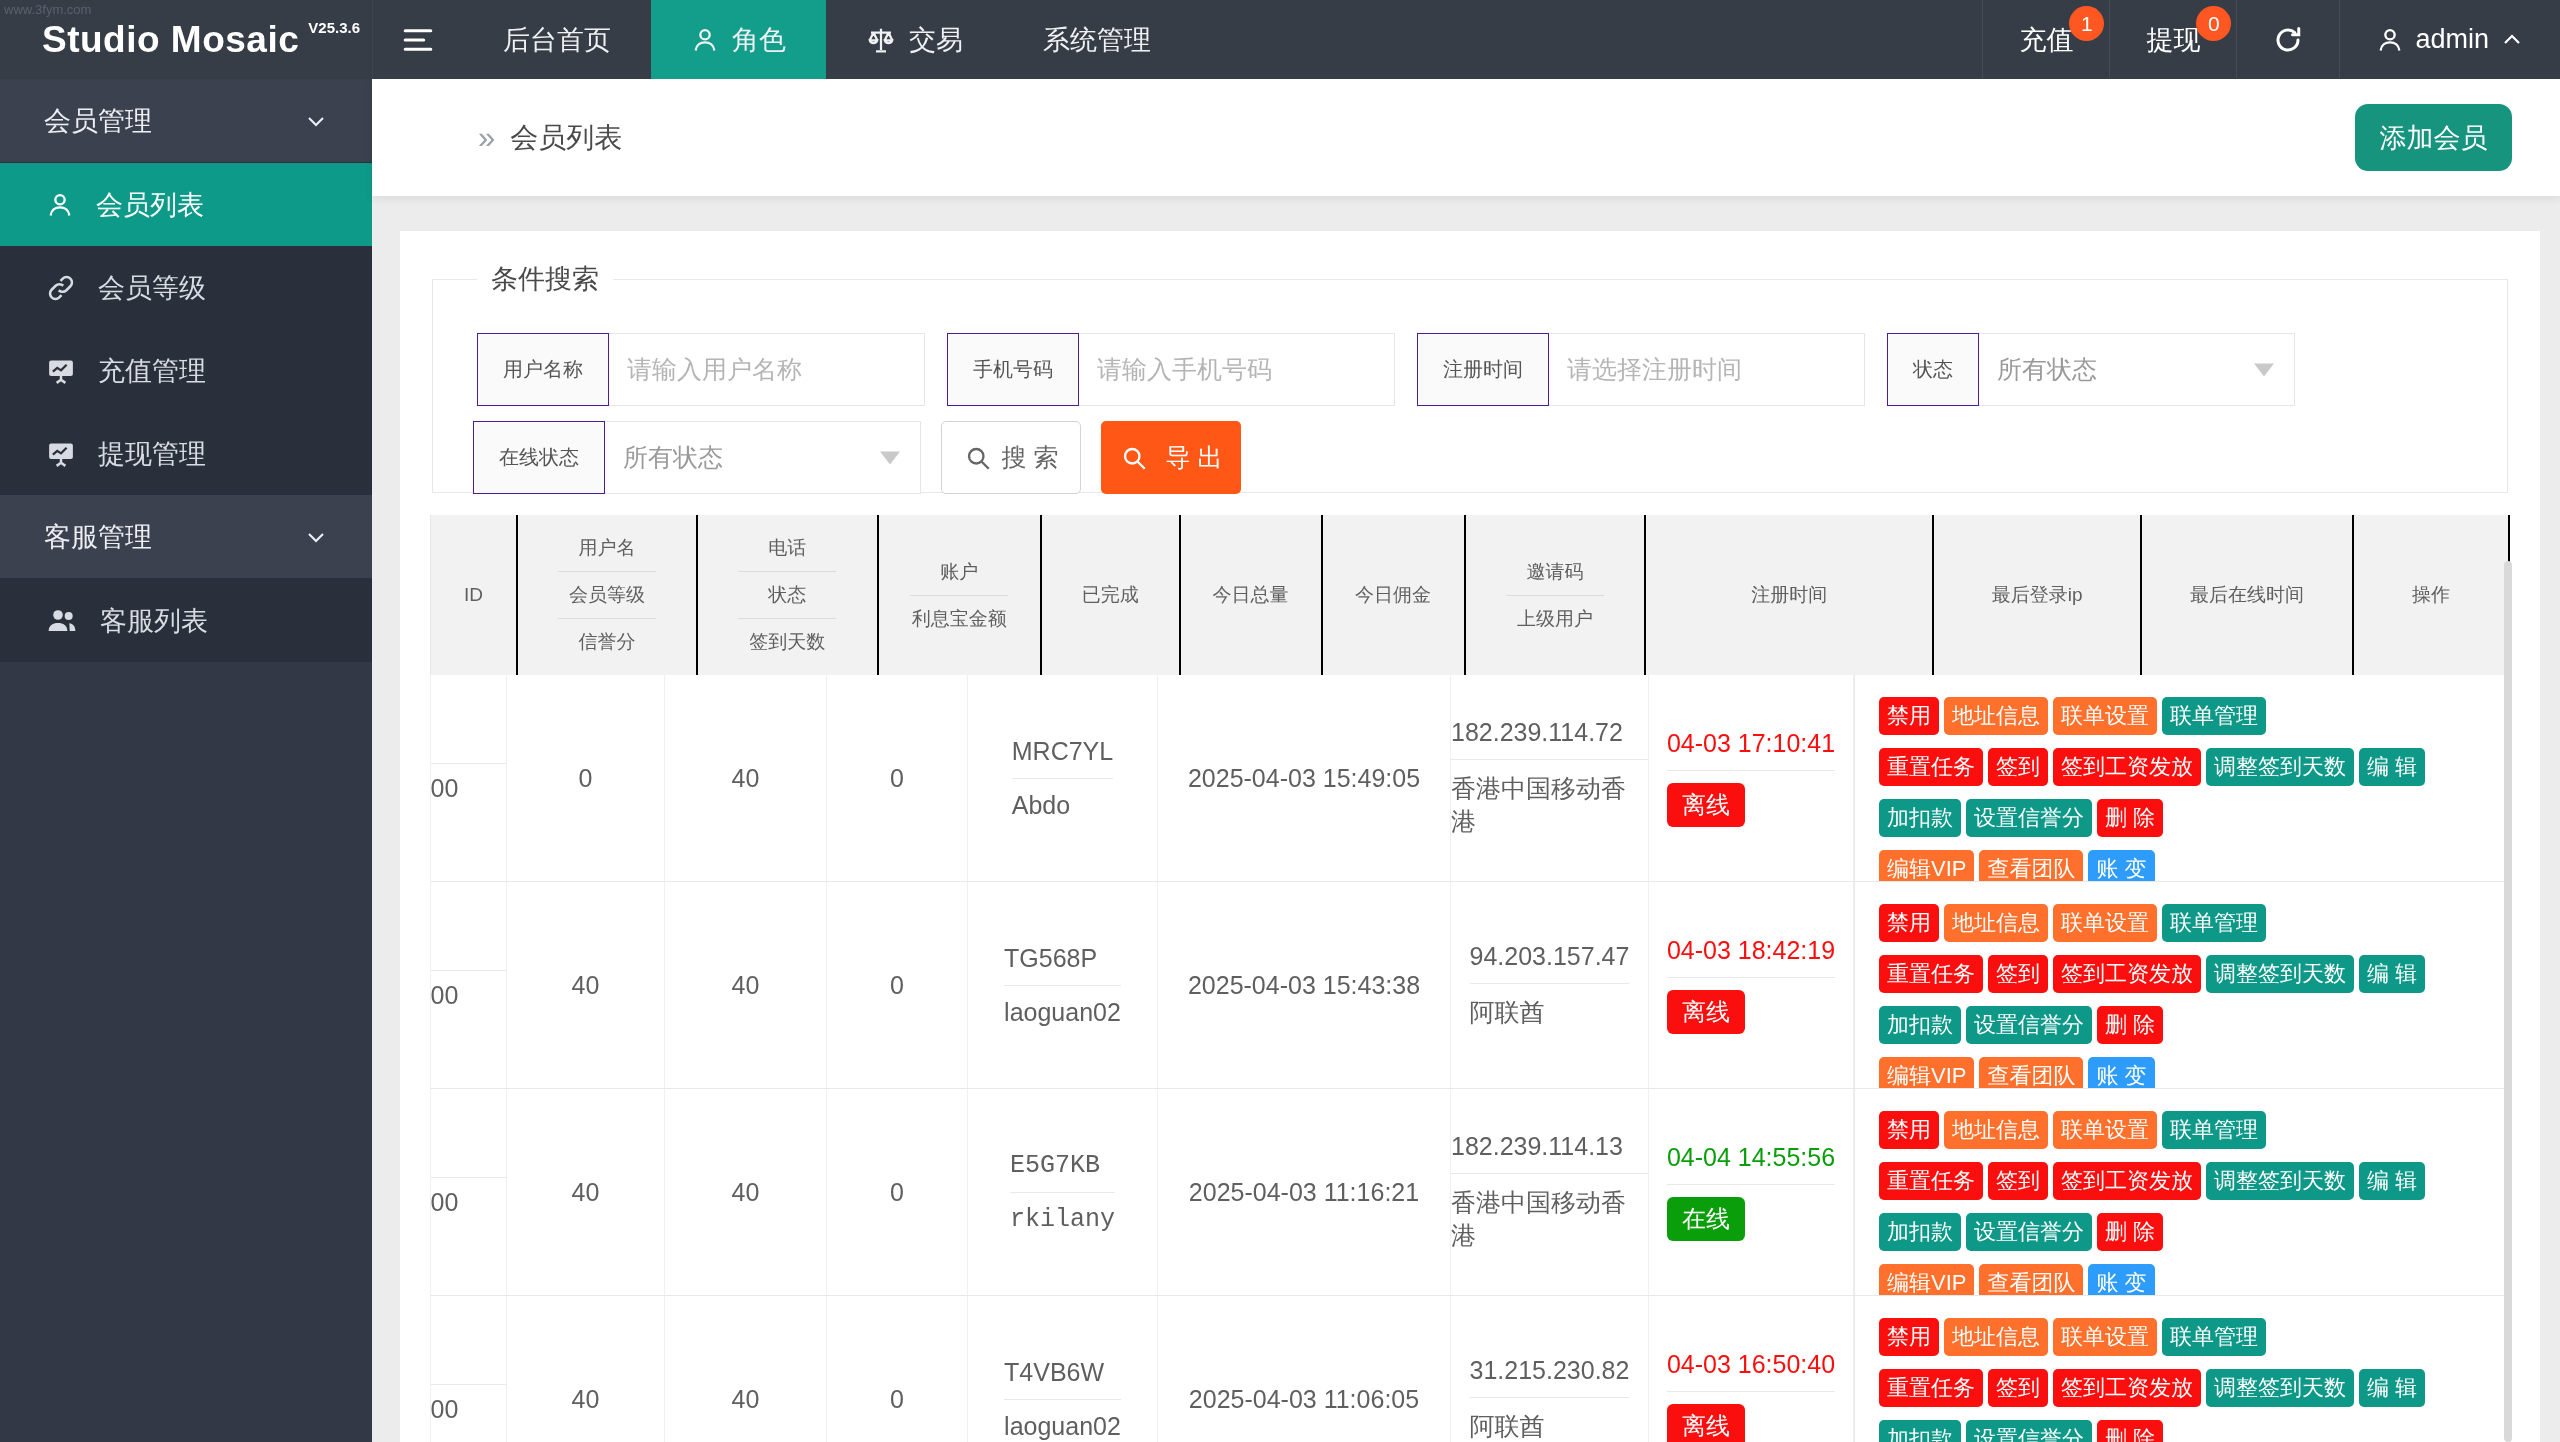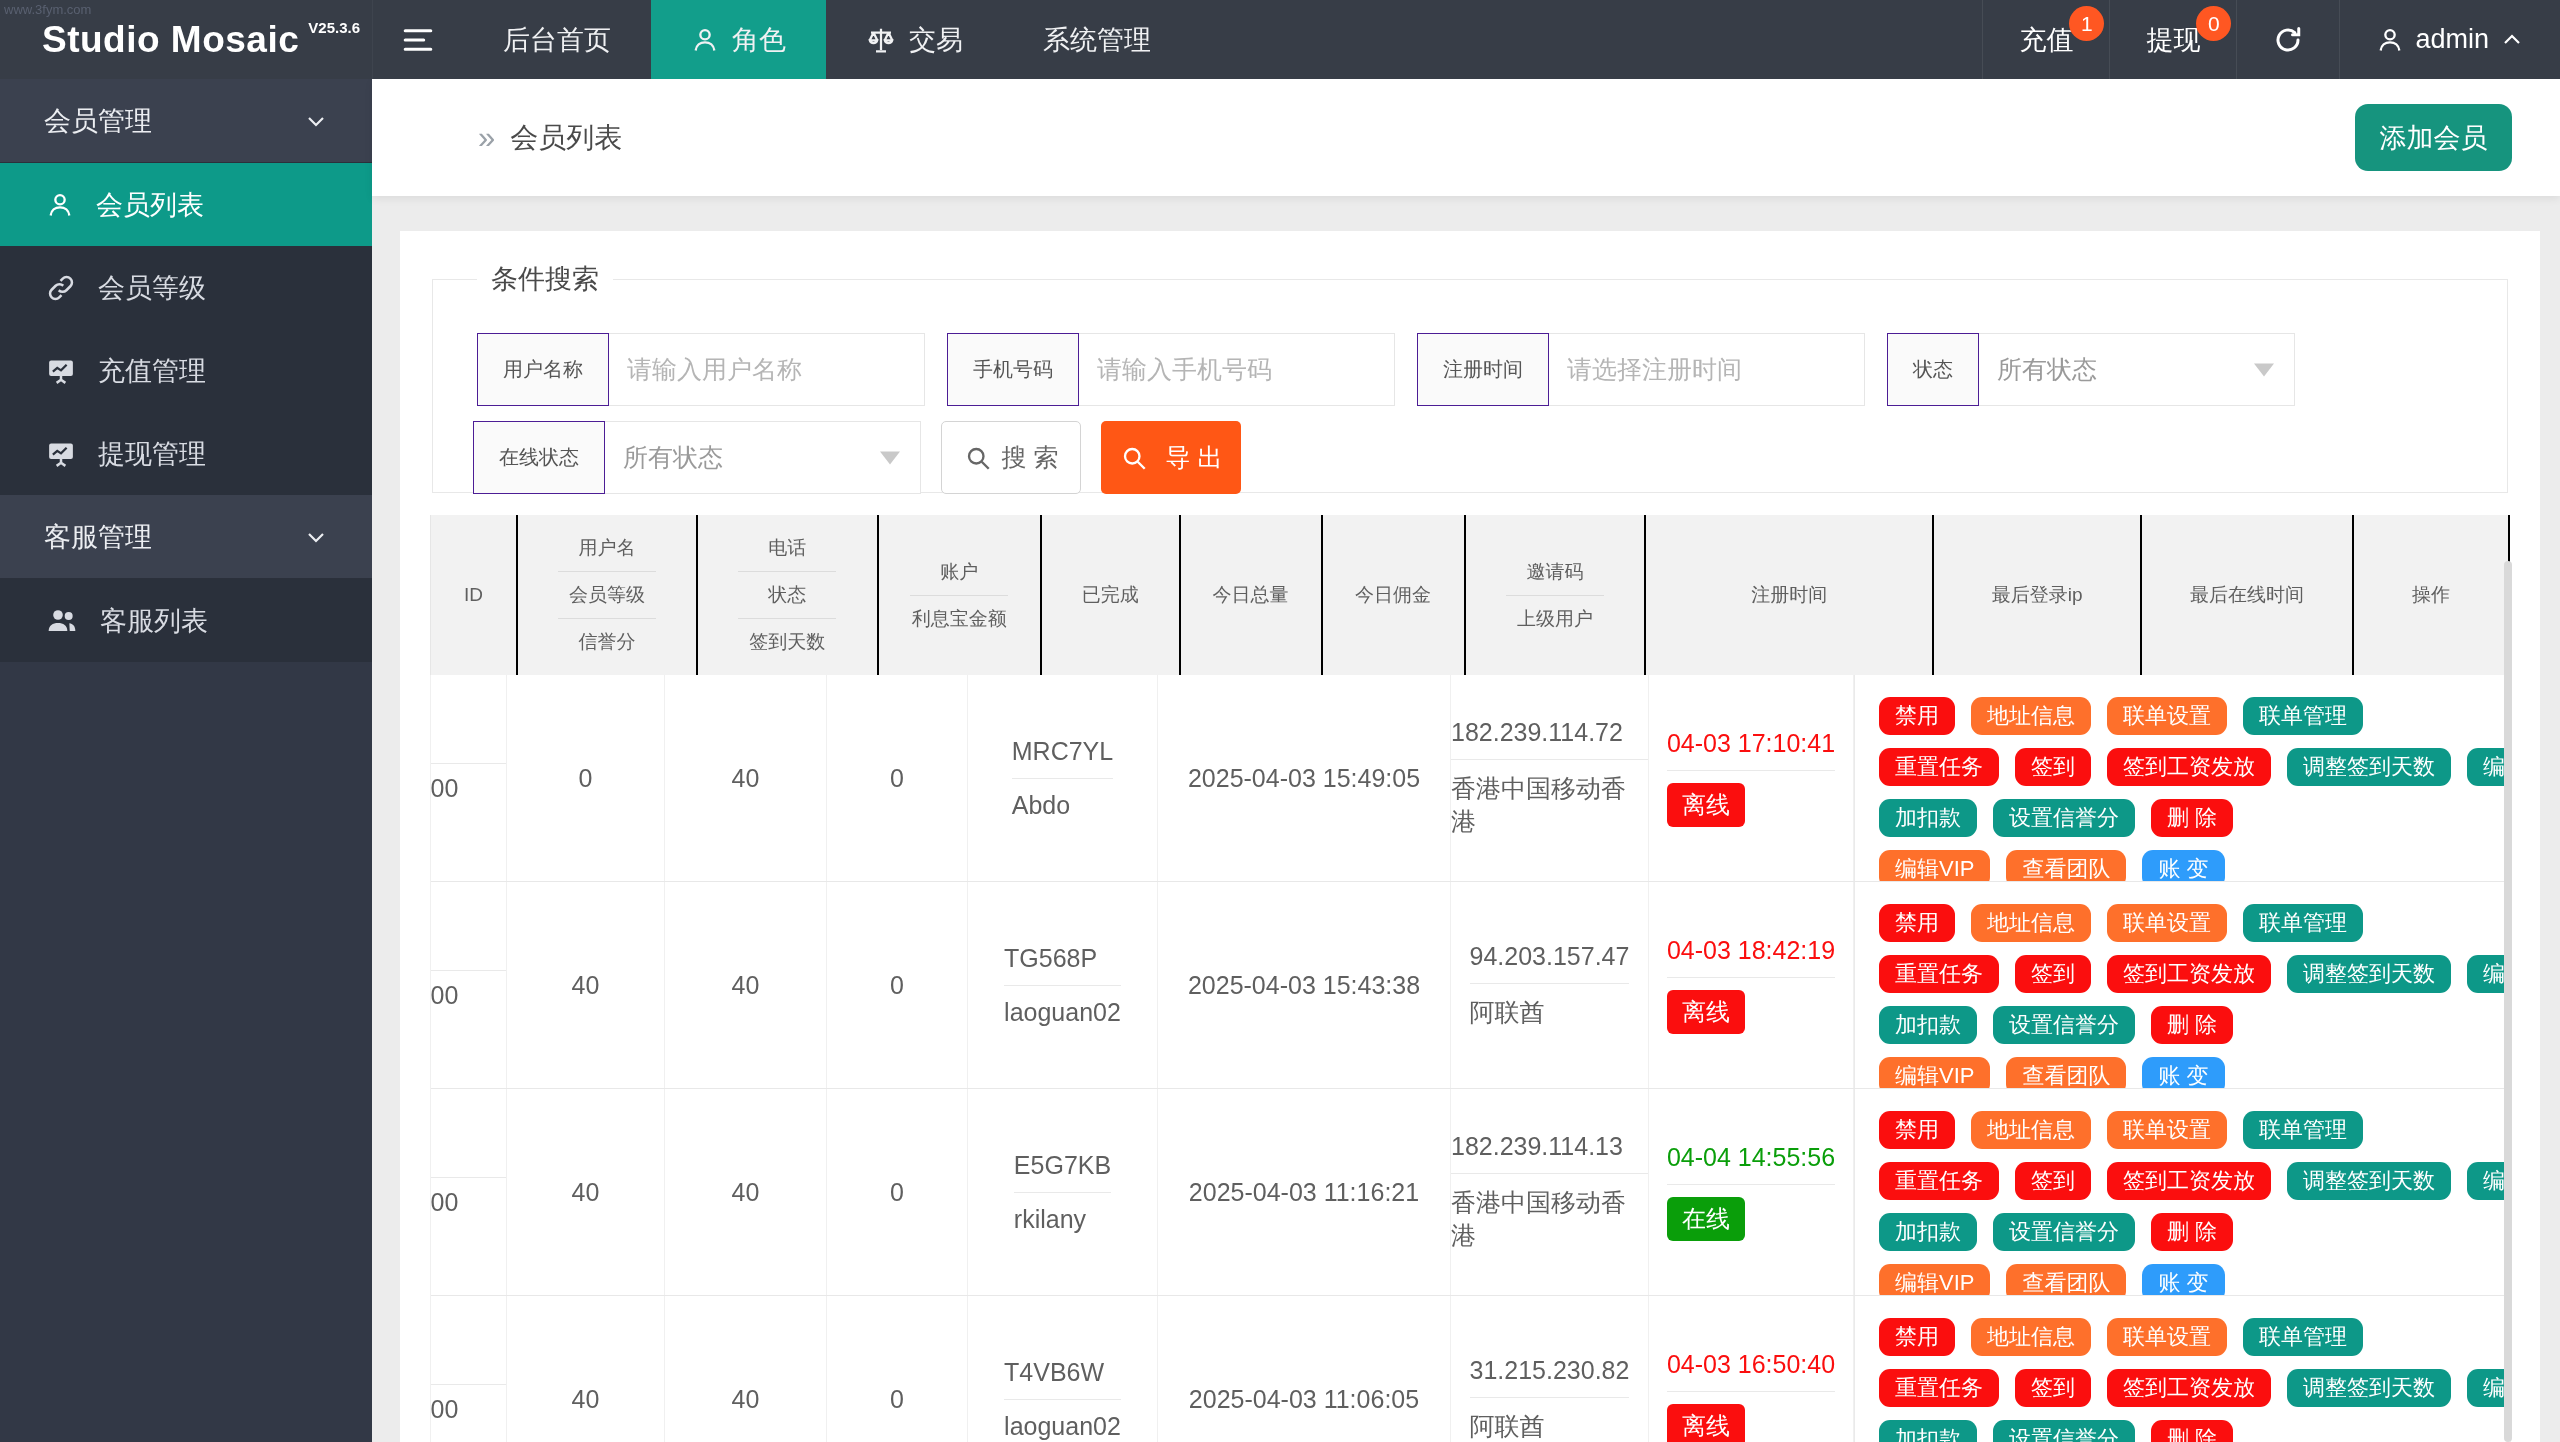--- a/index.html
+++ b/index.html
@@ -64,21 +64,21 @@
   .tbody{position:absolute;left:30px;top:444px;width:2080px;border-left:1px solid #f0f0f0;}
   .tr{display:flex;height:207px;border-bottom:1px solid #e8e8e8;background:#fff;box-sizing:border-box;}
   .td{border-right:1px solid #f0f0f0;display:flex;align-items:center;justify-content:center;color:#5f5f5f;font-size:25px;
       box-sizing:border-box;overflow:hidden;}
   .stack{display:flex;flex-direction:column;align-items:flex-start;}
   .sdiv{align-self:stretch;border-top:1px solid #e9e9e9;margin:12px 0;}
   .cutwrap{width:130px;margin-left:-48px;display:flex;flex-direction:column;align-items:center;}
   .cutwrap .sdiv{margin:10px 0;}
   .td-actions{display:block;padding:22px 0 0 24px;border-left:1px solid #eaeaea;text-align:left;}
   .aline{display:flex;flex-wrap:nowrap;margin-bottom:13px;}
-  .abtn{height:38px;padding:0 16px;margin-right:16px;border:none;border-radius:11px;color:#fff;font-size:22px;
+  .abtn{height:38px;padding:0 8px;margin-right:5px;border:none;border-radius:5px;color:#fff;font-size:22px;
         display:flex;align-items:center;white-space:nowrap;cursor:pointer;font-family:inherit;}
   .sbadge{display:inline-block;padding:6px 15px;border-radius:6px;color:#fff;font-size:24px;}
   .vscroll{position:absolute;right:28px;top:330px;bottom:0;width:8px;background:#d9d9d9;border-radius:4px;cursor:pointer;}
   .watermark{position:absolute;top:2px;left:4px;font-size:13px;color:#596070;z-index:20;}
 </style>
 </head>
 <body>
 
 <div class="page">
 
@@ -481,21 +481,21 @@
             </div>
             <div class="td" style="width: 158px;">
               <span>40</span>
             </div>
             <div class="td" style="width: 162px;">
               <span>40</span>
             </div>
             <div class="td" style="width: 141px;">
               <span>0</span>
             </div>
-            <div class="td" style="width: 190px;">
+            <div class="td" style="width: 190px; font-family: Liberation Mono, monospace;">
               <div class="stack">
                 <span>E5G7KB</span>
                 <div class="sdiv"></div>
                 <span>rkilany</span>
               </div>
             </div>
             <div class="td" style="width: 293px;">
               <span>2025-04-03 11:16:21</span>
             </div>
             <div class="td" style="width: 198px;">

